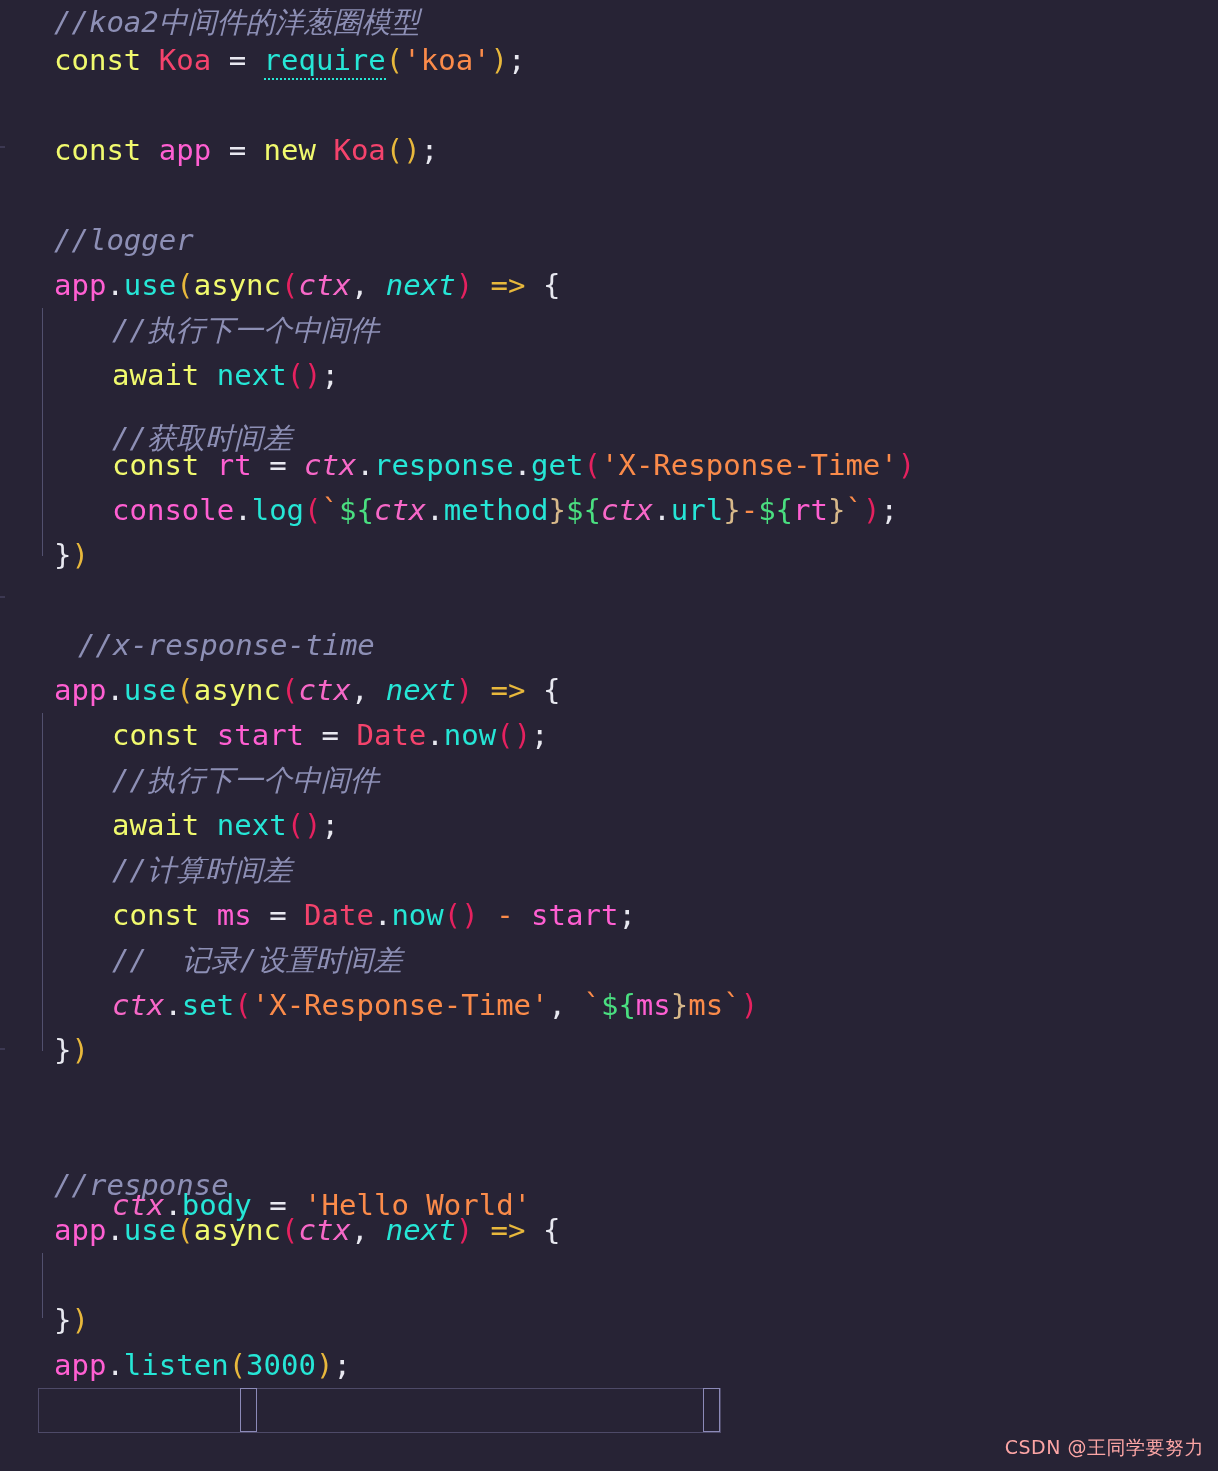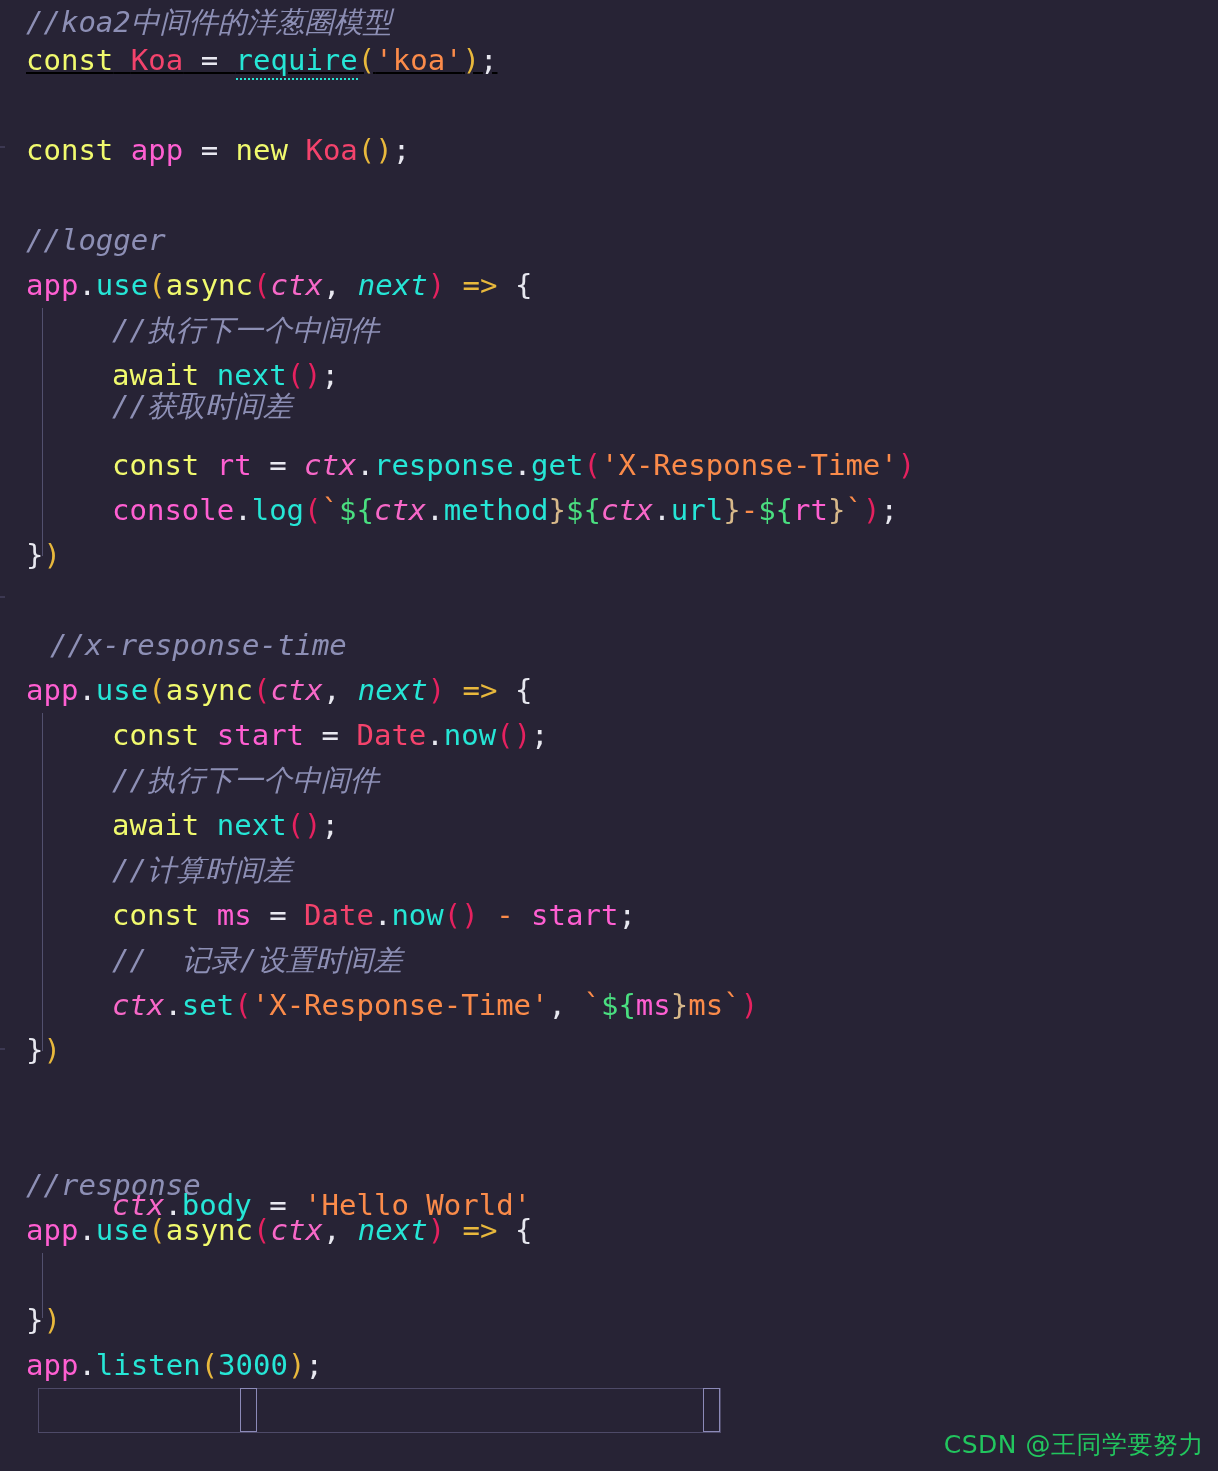--- a/index.html
+++ b/index.html
@@ -31,21 +31,21 @@
     padding-top: 2px;
   }
 
   .line {
     position: relative;
     height: 45px;
     line-height: 45px;
     white-space: pre;
     font-size: 29px;
     letter-spacing: 0px;
-    padding-left: 26px;
+    padding-left: 54px;
     box-sizing: border-box;
   }
 
   
   .t-kw       { color: #f1fa6e; }            
   .t-cls      { color: #f4436c; }            
   .t-op       { color: #e8e8f0; }            
   .t-fn       { color: #26e6d6; }            
   .t-paren-y  { color: #e8b83c; }            
   .t-paren-r  { color: #e5215f; }            
@@ -97,22 +97,22 @@
     border: 1px solid #4e4a68;
     box-sizing: border-box;
     pointer-events: none;
   }
 
   
   .watermark {
     position: absolute;
     right: 14px;
     bottom: 10px;
-    color: #22c55e;
-    font-size: 25px;
+    color: #fca5a5;
+    font-size: 19px;
     font-family: "DejaVu Sans", "Liberation Sans", sans-serif;
     letter-spacing: 0.5px;
   }
 </style>
 </head>
 <body>
 
 <div id="editor">
 
   <div class="code-area">
@@ -120,33 +120,33 @@
     <div class="indent-guide" style="left:42px; top:308px; height:248px;"></div>
     <div class="indent-guide" style="left:42px; top:713px; height:338px;"></div>
     <div class="indent-guide" style="left:42px; top:1253px; height:65px;"></div>
 
     <div class="edge-marker" style="top:146px;"></div>
     <div class="edge-marker" style="top:596px;"></div>
     <div class="edge-marker" style="top:1048px;"></div>
 
     <div class="line" style="top:0px; position:absolute;"><span class="t-cmt">//koa2中间件的洋葱圈模型</span></div>
 
-    <div class="line" style="top:38px; position:absolute;text-decoration:underline;"><span class="t-kw">const</span><span class="t-op"> </span><span class="t-cls">Koa</span><span class="t-op"> = </span><span class="t-fn underline-dotted">require</span><span class="t-paren-y">(</span><span class="t-str">'koa'</span><span class="t-paren-y">)</span><span class="t-op">;</span></div>
+    <div class="line" style="top:38px; position:absolute;"><span class="t-kw">const</span><span class="t-op"> </span><span class="t-cls">Koa</span><span class="t-op"> = </span><span class="t-fn underline-dotted">require</span><span class="t-paren-y">(</span><span class="t-str">'koa'</span><span class="t-paren-y">)</span><span class="t-op">;</span></div>
 
     <div class="line" style="top:218px; position:absolute;"><span class="t-cmt">//logger</span></div>
 
     <div class="line" style="top:128px; position:absolute;"><span class="t-kw">const</span><span class="t-op"> </span><span class="t-var">app</span><span class="t-op"> = </span><span class="t-kw">new</span><span class="t-op"> </span><span class="t-cls">Koa</span><span class="t-paren-y">()</span><span class="t-op">;</span></div>
 
     <div class="line" style="top:263px; position:absolute;"><span class="t-var">app</span><span class="t-op">.</span><span class="t-fn">use</span><span class="t-paren-y">(</span><span class="t-kw">async</span><span class="t-paren-r">(</span><span class="t-param">ctx</span><span class="t-op">, </span><span class="t-param2">next</span><span class="t-paren-r">)</span><span class="t-op"> </span><span class="t-arrow">=&gt;</span><span class="t-brace"> {</span></div>
 
     <div class="line" style="top:308px; position:absolute; padding-left:112px;"><span class="t-cmt">//执行下一个中间件</span></div>
 
     <div class="line" style="top:353px; position:absolute; padding-left:112px;"><span class="t-kw">await</span><span class="t-op"> </span><span class="t-fn">next</span><span class="t-paren-r">()</span><span class="t-op">;</span></div>
 
-    <div class="line" style="top:384px; position:absolute; padding-left:112px;"><span class="t-cmt">//获取时间差</span></div>
+    <div class="line" style="top:416px; position:absolute; padding-left:112px;"><span class="t-cmt">//获取时间差</span></div>
 
     <div class="line" style="top:443px; position:absolute; padding-left:112px;"><span class="t-kw">const</span><span class="t-op"> </span><span class="t-var">rt</span><span class="t-op"> = </span><span class="t-param">ctx</span><span class="t-op">.</span><span class="t-fn">response</span><span class="t-op">.</span><span class="t-fn">get</span><span class="t-paren-r">(</span><span class="t-str">'X-Response-Time'</span><span class="t-paren-r">)</span></div>
 
     <div class="line" style="top:488px; position:absolute; padding-left:112px;"><span class="t-var">console</span><span class="t-op">.</span><span class="t-fn">log</span><span class="t-paren-r">(</span><span class="t-str">`</span><span class="t-tpl-d">${</span><span class="t-param">ctx</span><span class="t-op">.</span><span class="t-fn">method</span><span class="t-tpl-b">}</span><span class="t-tpl-d">${</span><span class="t-param">ctx</span><span class="t-op">.</span><span class="t-fn">url</span><span class="t-tpl-b">}</span><span class="t-str">-</span><span class="t-tpl-d">${</span><span class="t-var">rt</span><span class="t-tpl-b">}</span><span class="t-str">`</span><span class="t-paren-r">)</span><span class="t-op">;</span></div>
 
     <div class="line" style="top:533px; position:absolute;"><span class="t-brace">}</span><span class="t-paren-y">)</span></div>
 
     <div class="line" style="top:623px; position:absolute;margin-left:24px;"><span class="t-cmt">//x-response-time</span></div>
 
     <div class="line" style="top:668px; position:absolute;"><span class="t-var">app</span><span class="t-op">.</span><span class="t-fn">use</span><span class="t-paren-y">(</span><span class="t-kw">async</span><span class="t-paren-r">(</span><span class="t-param">ctx</span><span class="t-op">, </span><span class="t-param2">next</span><span class="t-paren-r">)</span><span class="t-op"> </span><span class="t-arrow">=&gt;</span><span class="t-brace"> {</span></div>

